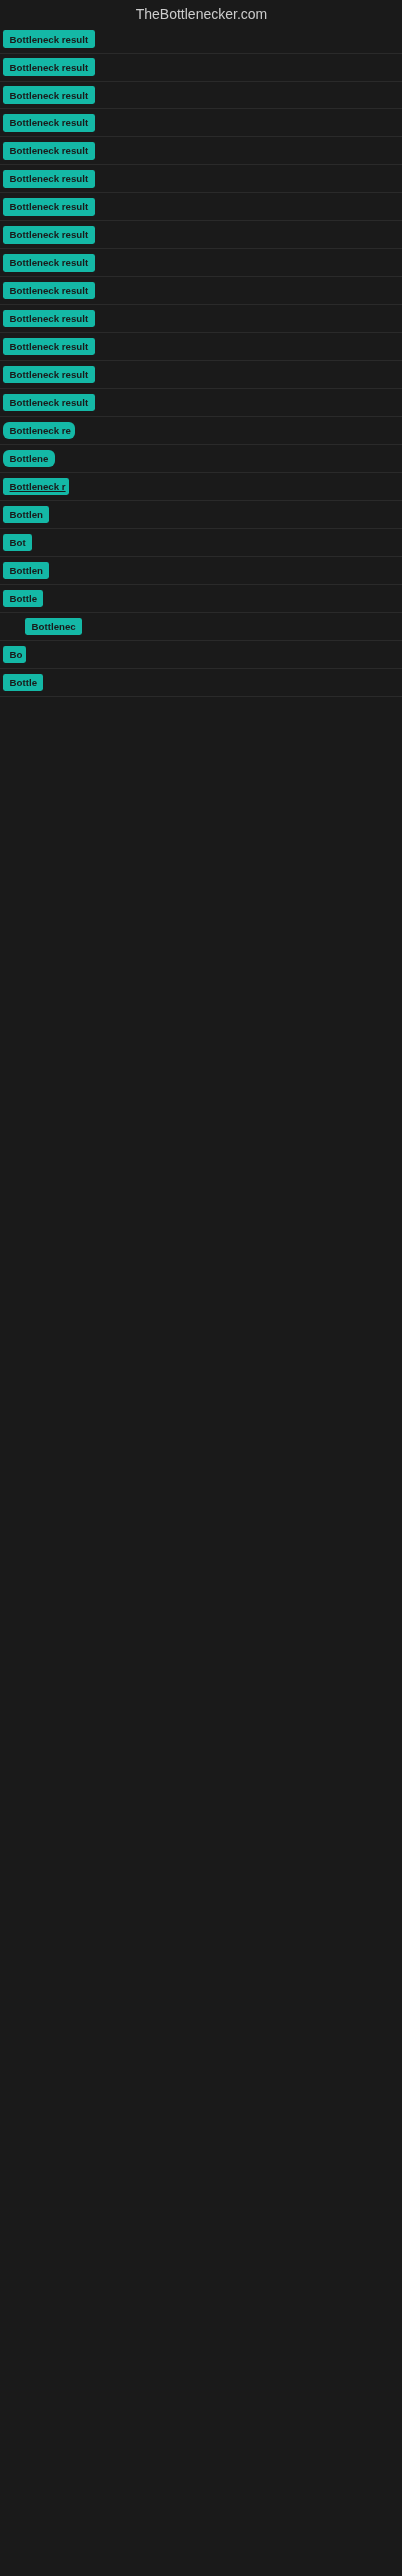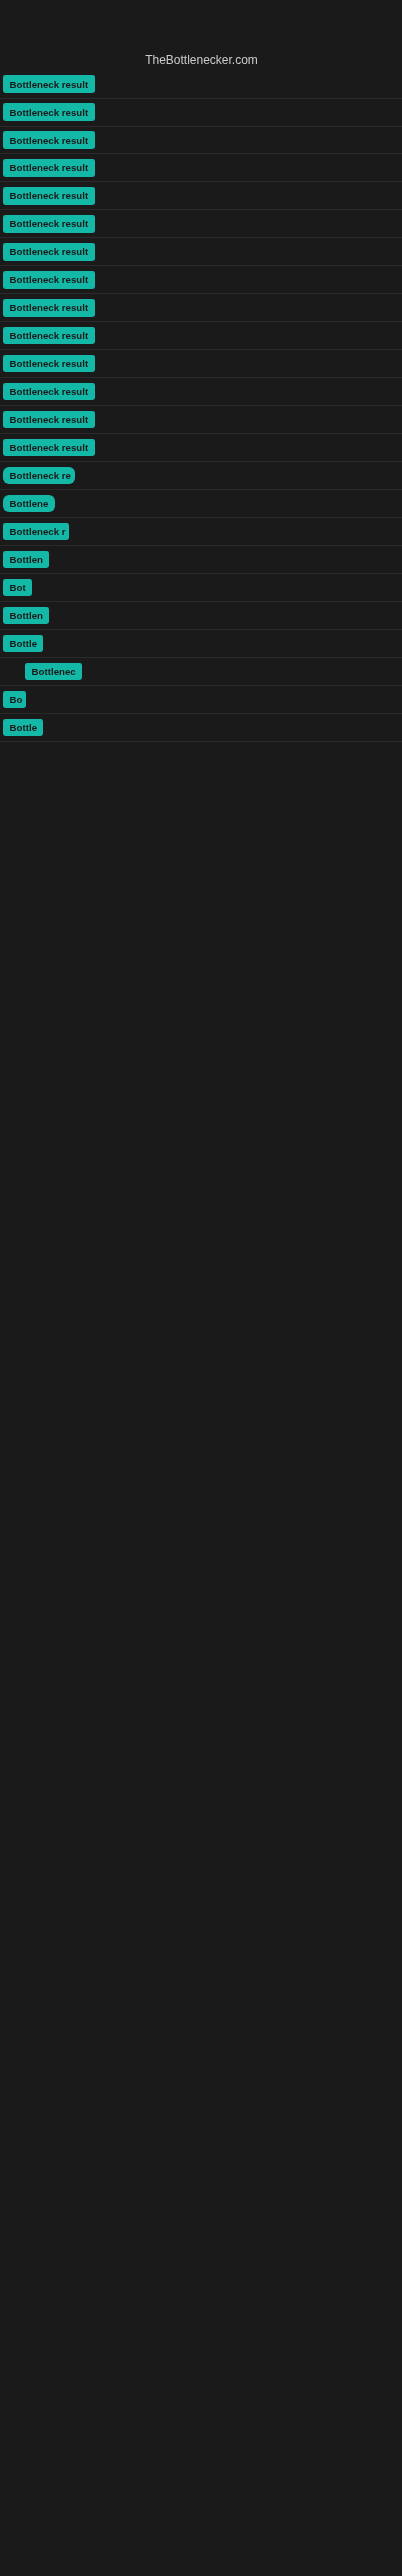--- a/index.html
+++ b/index.html
@@ -11,23 +11,22 @@
       width: 403px;
       min-height: 2576px;
       background-color: #1a1a1a;
       font-family: Arial, sans-serif;
       position: relative;
     }
     .site-header {
       text-align: center;
       padding: 6.4px 0 3.2px 0;
       color: #cccccc;
-      font-size: 12px;
+      font-size: 14px;
       font-weight: normal;
-      margin-top: 47px;
     }
     .bottleneck-badge {
       display: inline-block;
       background-color: #14b8a6;
       color: #1a1a1a;
       font-size: 9.7px;
       font-weight: bold;
       padding: 3.2px 6.4px;
       border-radius: 2.4px;
       white-space: nowrap;
@@ -91,21 +90,21 @@
       <div class="result-row">
         <span class="bottleneck-badge" style="max-width: 97px;">Bottleneck result</span>
       </div>
       <div class="result-row">
         <span class="bottleneck-badge" style="max-width: 72px; border-radius: 6px;">Bottleneck re</span>
       </div>
       <div class="result-row">
         <span class="bottleneck-badge" style="max-width: 58px; border-radius: 6px;">Bottlene</span>
       </div>
       <div class="result-row">
-        <span class="bottleneck-badge" style="max-width: 66px;">Bottleneck r</span>
+        <span class="bottleneck-badge" style="max-width: 66px; text-decoration: underline;">Bottleneck r</span>
       </div>
       <div class="result-row">
         <span class="bottleneck-badge" style="max-width: 48px;">Bottlen</span>
       </div>
       <div class="result-row">
         <span class="bottleneck-badge" style="max-width: 29px; text-align: center;">Bot</span>
       </div>
       <div class="result-row">
         <span class="bottleneck-badge" style="max-width: 47px;">Bottlen</span>
       </div>

